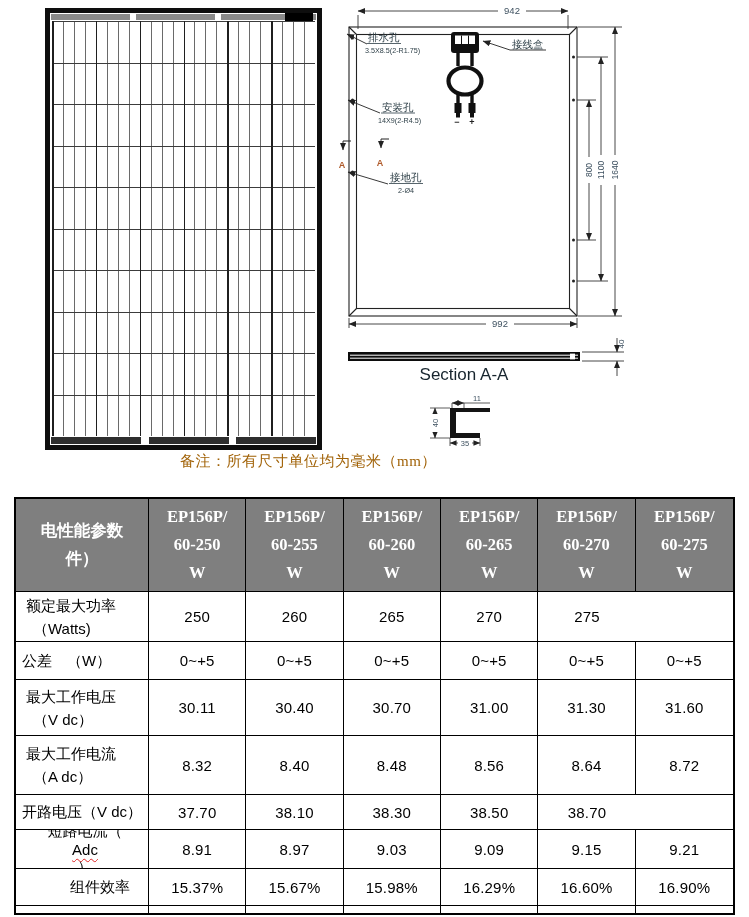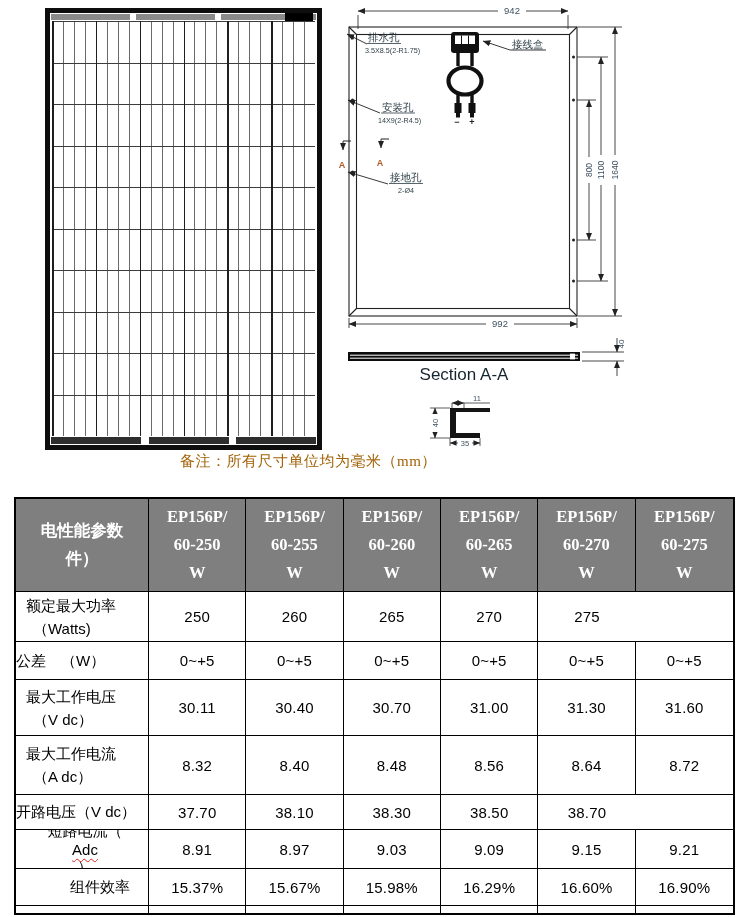--- a/index.html
+++ b/index.html
@@ -39,21 +39,21 @@
   .tr:last-child{border-bottom:0;}
   .td{border-right:1px solid #000;display:flex;flex-direction:column;justify-content:center;box-sizing:border-box;overflow:hidden;}
   .td:last-child{border-right:0;}
   .hrow{height:92px}.r1{height:49px}.r2{height:37px}.r3{height:55px}.r4{height:58px}
   .r5{height:34px}.r6{height:38px}.r7{height:36px}.r8{height:7px}
   .hc{background:#7f7f7f;color:#fff;font-family:"Liberation Serif","DejaVu Serif",serif;
       font-weight:bold;font-size:16.5px;align-items:center;text-align:center;line-height:28px;}
   .v{align-items:center;letter-spacing:.2px;}
   .lab{padding-left:10px;line-height:23px;}
   .lab .ind{padding-left:7px;}
-  .lab-s{line-height:20px;}
+  .lab-s{padding-left:6px;line-height:20px;}
   .lab-row{flex-direction:column;align-items:center;padding-left:6px;}
   .lab-c{align-items:center;padding-left:36px;}
   .wavy{text-decoration:underline;text-decoration-style:wavy;text-decoration-color:#d22;
         text-decoration-thickness:1px;text-underline-offset:3px;}
 </style>
 </head>
 <body>
 
 <div class="page">
 

